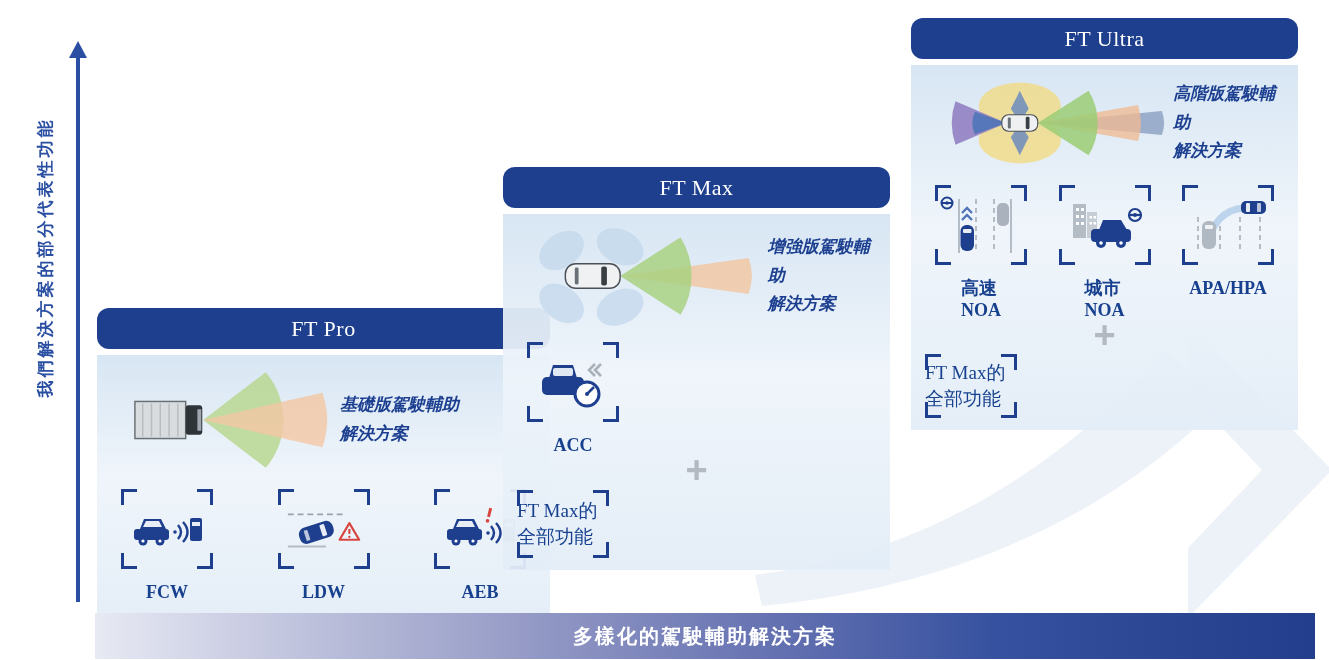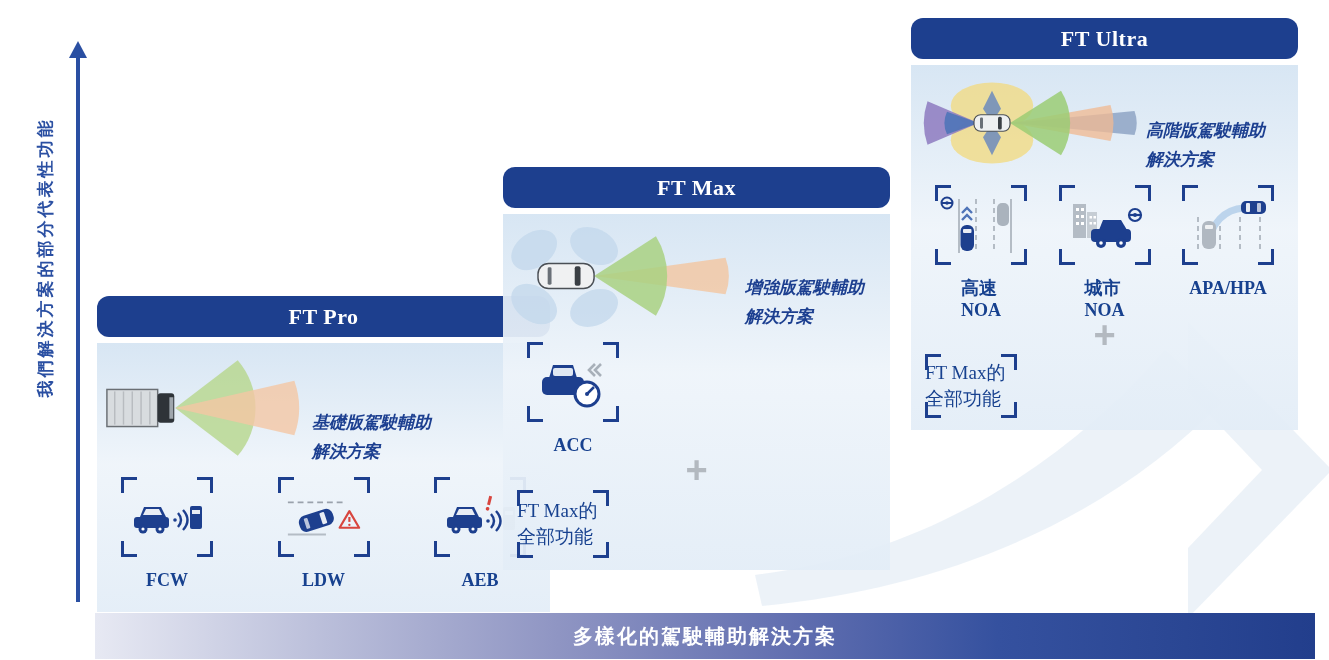--- a/index.html
+++ b/index.html
@@ -13,31 +13,31 @@
   .axis-line{position:absolute;left:76px;top:56px;width:4px;height:546px;background:#2a4fa2;z-index:1;}
   .axis-head{position:absolute;left:69px;top:41px;width:0;height:0;z-index:1;
              border-left:9px solid transparent;border-right:9px solid transparent;
              border-bottom:17px solid #2a4fa2;}
   .axis-label{position:absolute;left:-125px;top:246px;width:340px;z-index:1;
               transform:rotate(-90deg);text-align:center;
               color:#2a4fa2;font-size:17px;font-weight:600;letter-spacing:3px;white-space:nowrap;}
 
   
   .card{position:absolute;z-index:1;}
-  .card-pro{left:97px;top:296px;width:453px;height:316px;}
+  .card-pro{left:97px;top:308px;width:453px;height:316px;}
   .card-max{left:503px;top:167px;width:387px;height:403px;}
   .card-ultra{left:911px;top:18px;width:387px;height:412px;}
   .card-header{position:relative;height:41px;border-radius:12px;background:#1d3f8e;z-index:2;
                display:flex;align-items:center;justify-content:center;}
-  .card-title{color:#ffffff;font-family:"Liberation Serif",serif;font-weight:bold;
+  .card-title{color:#ffffff;font-family:"Liberation Serif",serif;font-weight:normal;
               font-size:22px;letter-spacing:.5px;}
   .card-body{position:absolute;left:0;right:0;top:47px;bottom:0;
              background:linear-gradient(180deg,rgba(214,229,243,.96) 0%,rgba(238,244,250,.93) 45%,rgba(227,237,247,.94) 100%);
              display:flex;flex-direction:column;}
-  .sensor-row{display:flex;align-items:flex-end;margin-top:6px;padding:0 6px;}
+  .sensor-row{display:flex;align-items:center;margin-top:6px;padding:0 6px;margin-left:28px;}
   .desc{font-size:17px;font-weight:bold;font-style:italic;color:#1c3f90;line-height:1.7;margin-left:4px;}
 
   .features-row{display:flex;justify-content:space-between;align-items:flex-start;
                 padding:0 20px;margin-top:10px;}
   .feature{display:flex;flex-direction:column;align-items:center;width:100px;}
   .bframe{--bk:#1d3f8e;width:92px;height:80px;display:flex;align-items:center;justify-content:center;
     background:
       linear-gradient(var(--bk),var(--bk)) left top/16px 3px no-repeat,
       linear-gradient(var(--bk),var(--bk)) left top/3px 16px no-repeat,
       linear-gradient(var(--bk),var(--bk)) right top/16px 3px no-repeat,

